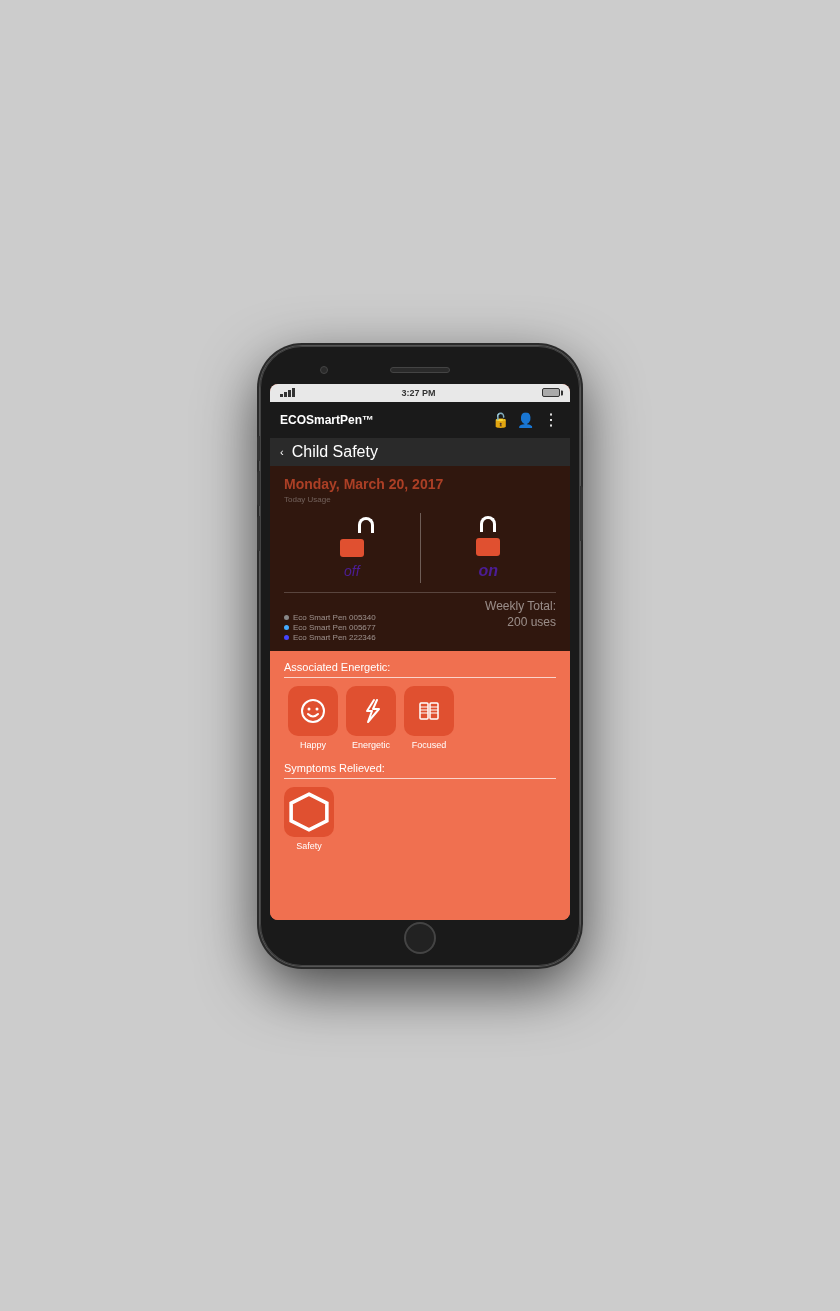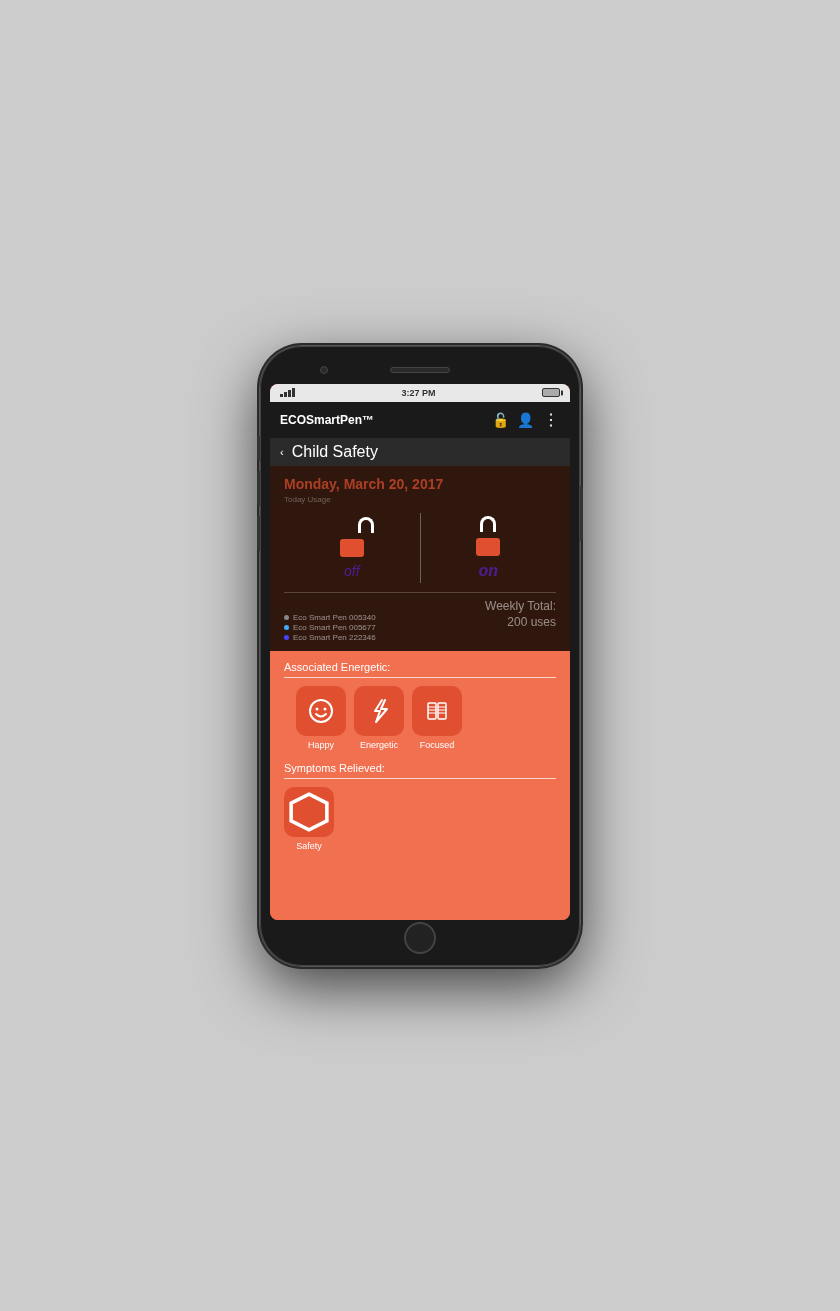--- a/index.html
+++ b/index.html
@@ -325,21 +325,21 @@
       font-weight: 400;
       margin-bottom: 4px;
       padding-bottom: 4px;
       border-bottom: 1px solid rgba(255,255,255,0.7);
     }
 
     
     .feelings-row {
       display: flex;
       gap: 8px;
-      margin: 8px 0 12px 12px;
+      margin: 8px 0 12px 4px;
     }
     .feeling-item {
       display: flex;
       flex-direction: column;
       align-items: center;
       gap: 4px;
     }
     .feeling-icon-box {
       width: 50px;
       height: 50px;

